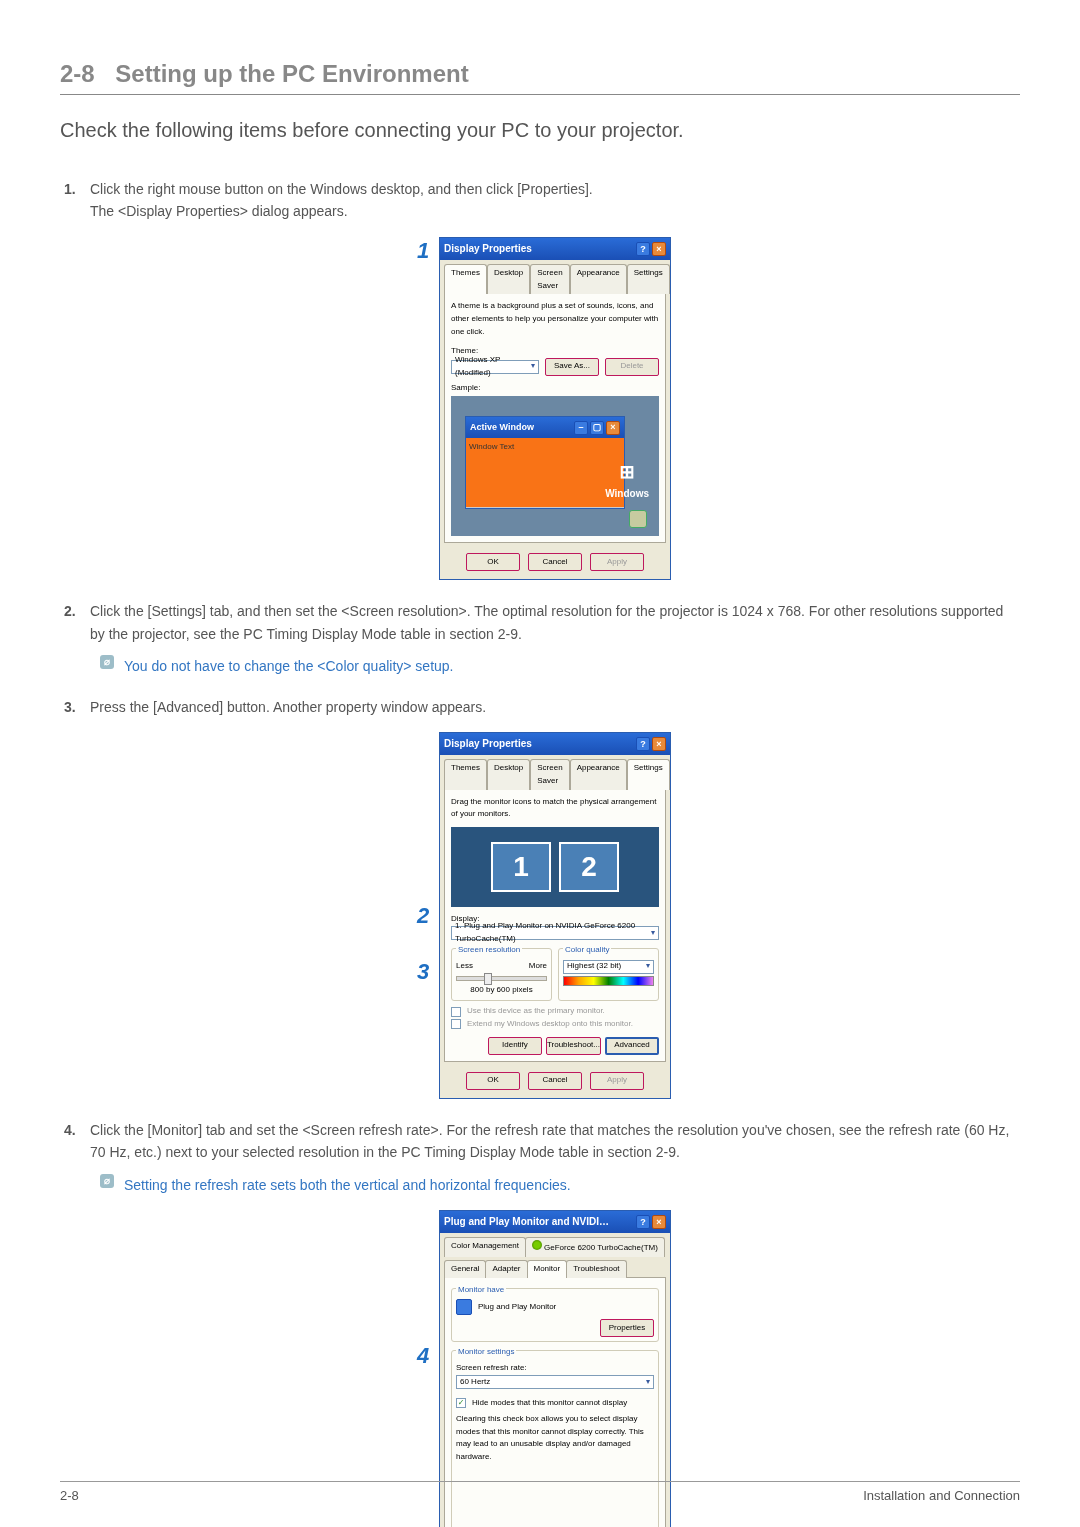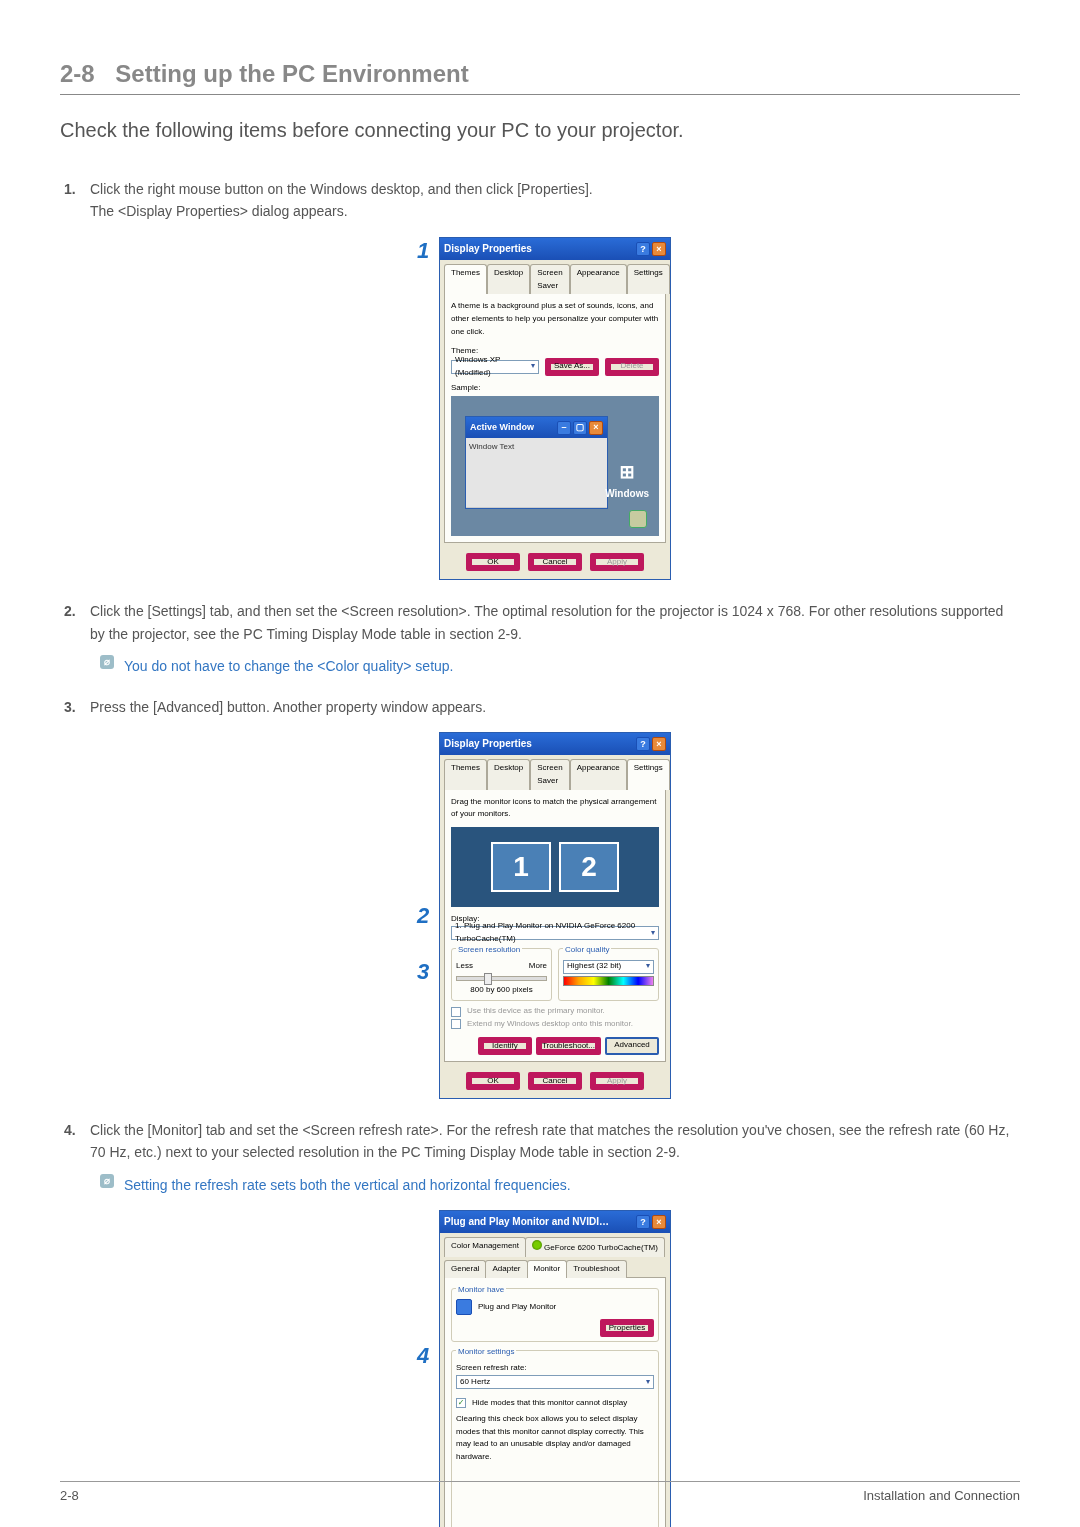--- a/index.html
+++ b/index.html
@@ -92,36 +92,36 @@
       background:#fdfdf9;
       border:1px solid #aca899;
       margin: 0 4px 4px 4px;
       padding: 6px;
     }
     .win-footer {
       display:flex; justify-content:center; gap:8px; padding: 6px 0 8px 0;
     }
     .win-btn {
       min-width: 54px; height: 18px; font-size:8px;
-      background:#ece9d8; border:6px solid #be185d; border-radius:2px;
+      background:#ece9d8; border:1px solid #be185d; border-radius:2px;
       display:flex; align-items:center; justify-content:center;
     }
     .win-btn.disabled { color:#999; }
     .win-select {
       border:1px solid #7f9db9; background:#fff; height:14px; display:flex; align-items:center; padding: 0 3px; font-size:8px; justify-content:space-between;
     }
     .caret-down::after { content:"▾"; color:#375a9e; margin-left:3px; font-size:8px;}
     .label-sm { font-size: 8px; color:#000; margin: 0 0;}
     .fieldset { border:1px solid #d0ccb8; padding:4px; border-radius:3px; margin-top:4px;}
     .fieldset .legend { font-size:8px; color:#2a5db0; position:relative; top:-9px; background:#fdfdf9; padding:0 2px; display:inline-block;}
     .sample-area {
       height: 140px; background:#6b88a3; position:relative; margin-top:2px;
     }
     .active-window {
-      position:absolute; top:20px; left:14px; width:143px; background:#e5e5e5;
+      position:absolute; top:20px; left:14px; width:160px; background:#f97316;
       border:1px solid #2a5db0;
     }
     .active-window .win-titlebar { font-size:9px; }
     .active-window .body { height: 70px; padding:3px; font-size:8px; color:#333; border-bottom:1px solid #ccc;}
     .win-logo { position:absolute; right:10px; bottom:34px; color:#fff; font-size:10px; font-weight:bold; text-align:center;}
     .win-logo .flag { font-size:18px; }
     .recycle { position:absolute; right:12px; bottom:8px; width:18px; height:18px; background:#c7cba0; border:1px solid #4a6; border-radius:3px; }
     .monitor-icons { height:80px; background:#29547d; display:flex; align-items:center; justify-content:center; gap:8px; margin:6px 0;}
     .monitor-box { width:60px; height:50px; background:#4a80b6; border:2px solid #fff; display:flex; align-items:center; justify-content:center; color:#fff; font-size:28px; font-weight:bold; }
     .slider {

